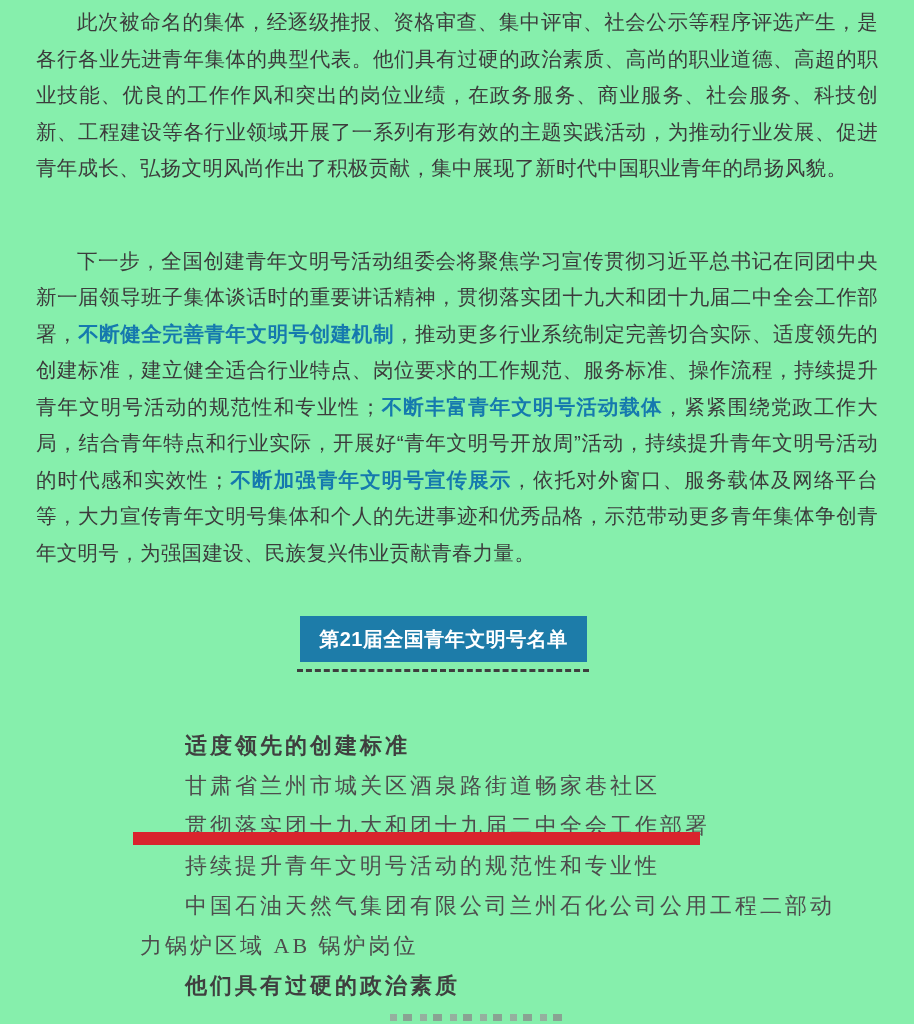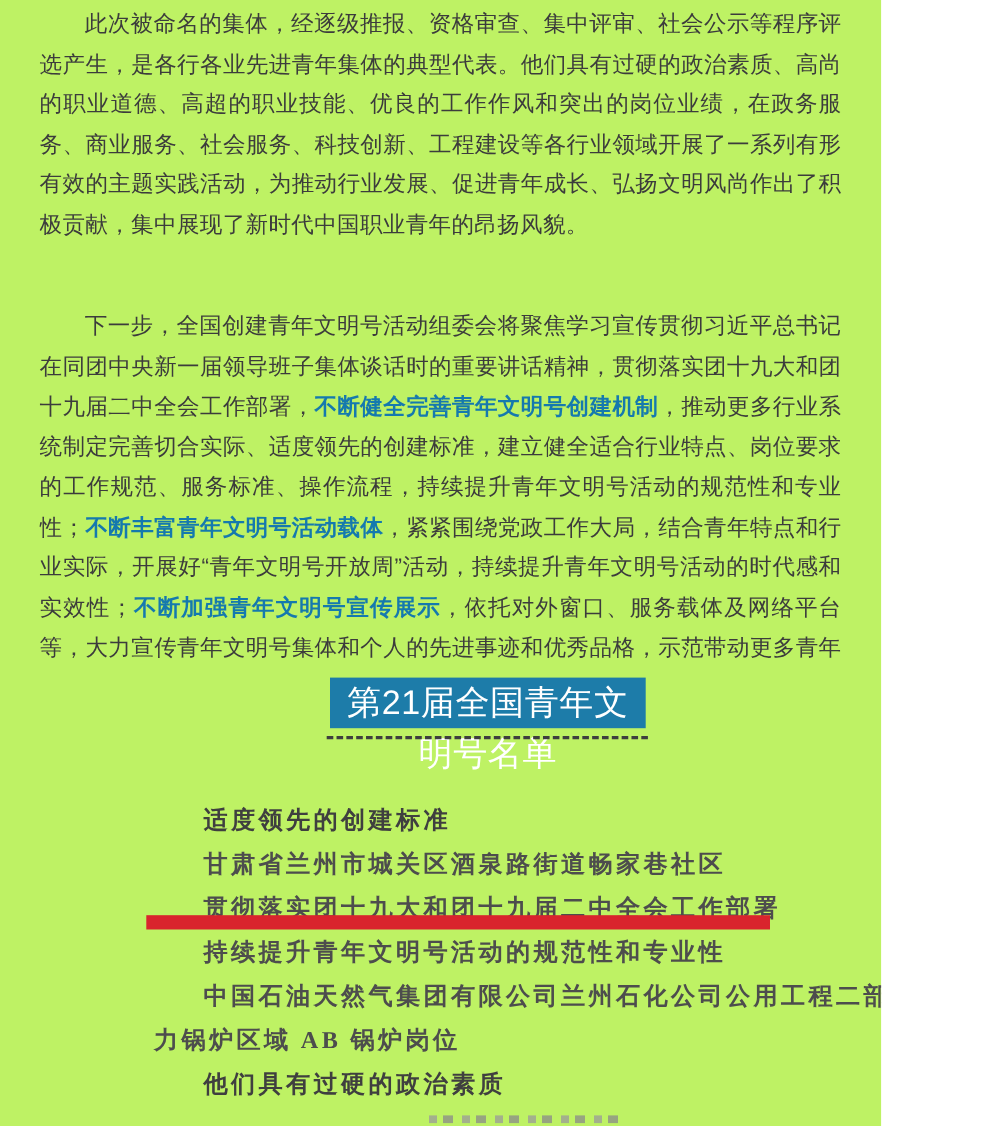--- a/index.html
+++ b/index.html
@@ -1,21 +1,21 @@
 <!DOCTYPE html>
 <html><head>
 <meta charset="utf-8">
 <style>
   * { margin: 0; padding: 0; box-sizing: border-box; }
   html, body { background: #ffffff; }
   .page {
     position: relative;
-    width: 801px;
+    width: 914px;
     height: 1024px;
-    background: #bef264;
+    background: #86efac;
     overflow: hidden;
     font-family: "Liberation Sans", "DejaVu Sans", sans-serif;
   }
   
   .article-text {
     position: absolute;
     top: 0; left: 36px; right: 36px;
     height: 608px;
     overflow: hidden;
   }
@@ -32,22 +32,22 @@
     color: #1579ae;
     font-weight: bold;
   }
   
   .banner {
     position: absolute;
     left: 300px; top: 616px;
     width: 287px; height: 46px;
     background: #1d7ca9;
     color: #ffffff;
-    font-size: 31px;
-    font-weight: normal;
+    font-size: 20px;
+    font-weight: bold;
     text-align: center;
     line-height: 46px;
     letter-spacing: 0.5px;
   }
   .dashed-divider {
     position: absolute;
     left: 297px; top: 669px;
     width: 292px; height: 0;
     border-top: 3px dashed #3e3e3e;
   }
@@ -60,21 +60,21 @@
     font-size: 22px;
     line-height: 40px;
     color: #4d4d4d;
     letter-spacing: 3px;
   }
   .scan-header {
     font-weight: bold;
     color: #3f3f3f;
     text-indent: 45px;
   }
-  .scan-item { text-indent: 45px; position: relative; font-weight: bold; }
+  .scan-item { text-indent: 45px; position: relative; }
   .red-underline {
     position: absolute;
     left: -7px; top: 26px;
     width: 567px; height: 13px;
     background: #d9242d;
   }
   .clip-frag {
     margin-left: 250px;
     margin-top: 8px;
     width: 172px; height: 7px;

